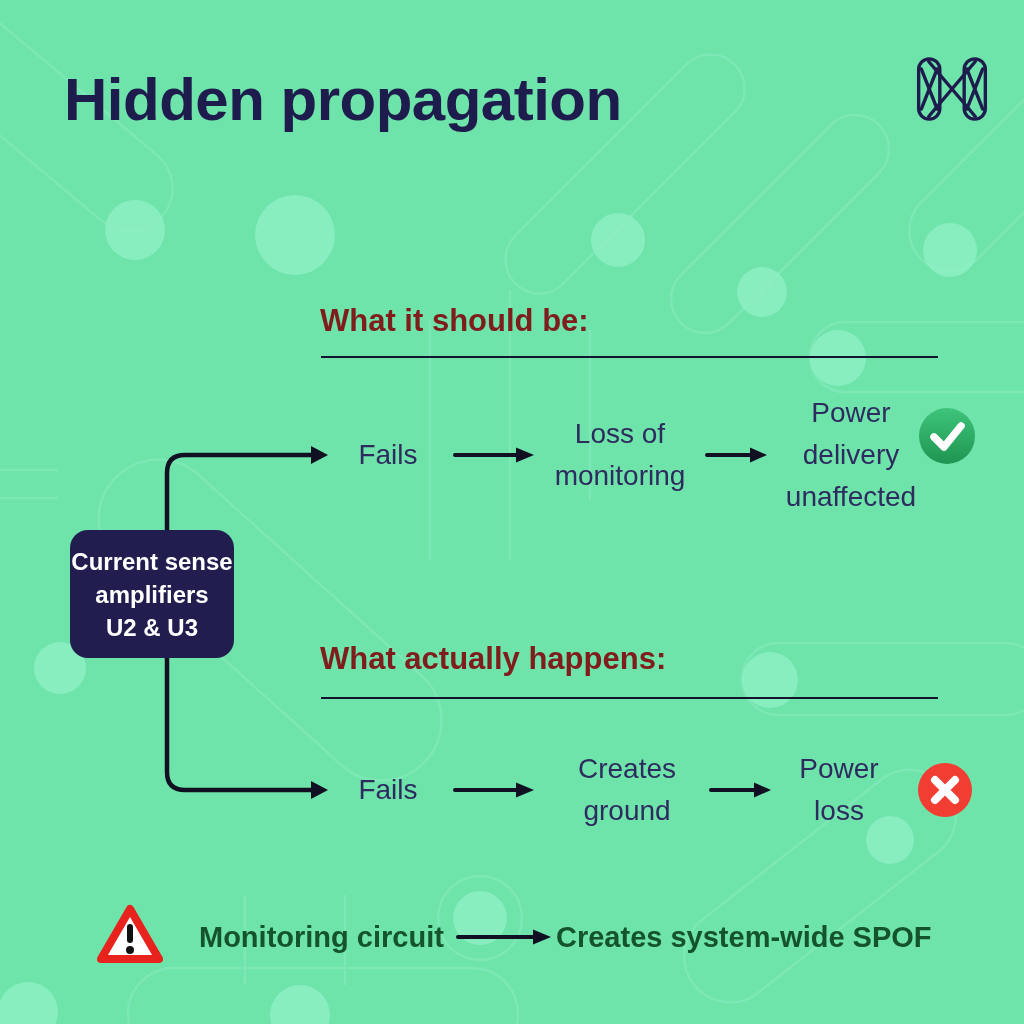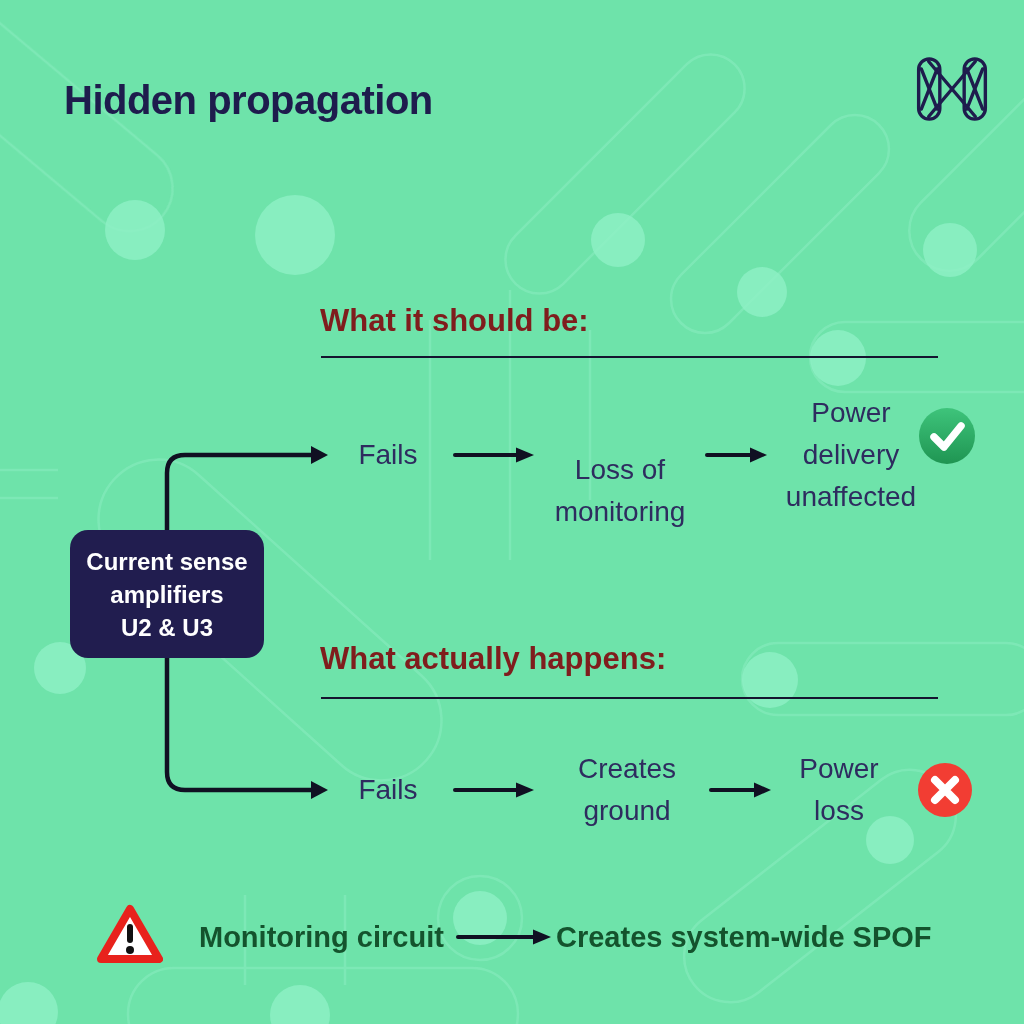--- a/index.html
+++ b/index.html
@@ -4,35 +4,35 @@
 <style>
   html,body{margin:0;padding:0;}
   body{font-family:"Liberation Sans", sans-serif; background:#555;}
   .canvas{
     position:relative; width:1024px; height:1024px; overflow:hidden;
     background:#6EE3AA; color:#1E1C4D;
   }
   .pattern{position:absolute; inset:0; z-index:0;}
   .abs{position:absolute;}
   .title{
-    left:64px; top:58px; font-size:40px; font-weight:700; letter-spacing:-0.5px;
+    left:64px; top:58px; font-size:60px; font-weight:700; letter-spacing:-0.5px;
     line-height:84px; color:#1E1C4D; z-index:3;
   }
   .logo{left:916px; top:56px; z-index:3;}
   .section-heading{
     font-size:31px; font-weight:700; color:#7f1d1d; z-index:3; white-space:nowrap;
   }
   .rule{height:2px; background:#15142F; z-index:3;}
   .flow-text{
     font-size:28px; font-weight:400; color:#2E2C5F; text-align:center;
     white-space:pre-line; line-height:42px; z-index:3;
   }
   .one-line{line-height:34px;}
   .node-box{
-    left:70px; top:530px; width:194px; height:128px; background:#211D4F;
+    left:70px; top:530px; width:164px; height:128px; background:#211D4F;
     border-radius:18px; display:flex; align-items:center; justify-content:center;
     text-align:center; color:#FFFFFF; font-size:24px; font-weight:700;
     line-height:33px; white-space:pre-line; z-index:2;
   }
   .connector{left:148px; top:438px; z-index:1;}
   .arrow{z-index:3;}
   .badge{z-index:3;}
   .footer-label,.footer-result{
     font-size:29px; font-weight:700; color:#14532d; white-space:nowrap; z-index:3;
   }
@@ -106,21 +106,21 @@
 
   <div class="abs node-box">Current sense
 amplifiers
 U2 &amp; U3</div>
 
   <div class="abs flow-text one-line" style="left:348px; top:438px; width:80px;">Fails</div>
   <svg class="abs arrow" style="left:452px; top:445px;" width="86" height="20" viewBox="0 0 86 20">
     <line x1="3" y1="10" x2="64" y2="10" stroke="#101022" stroke-width="4" stroke-linecap="round"></line>
     <polygon points="64,2.5 82,10 64,17.5" fill="#101022"></polygon>
   </svg>
-  <div class="abs flow-text" style="left:540px; top:413px; width:160px;margin-top:36px;">Loss of
+  <div class="abs flow-text" style="left:540px; top:413px; width:160px;">Loss of
 monitoring</div>
   <svg class="abs arrow" style="left:704px; top:445px;" width="66" height="20" viewBox="0 0 66 20">
     <line x1="3" y1="10" x2="46" y2="10" stroke="#101022" stroke-width="4" stroke-linecap="round"></line>
     <polygon points="46,2.5 63,10 46,17.5" fill="#101022"></polygon>
   </svg>
   <div class="abs flow-text" style="left:776px; top:392px; width:150px;">Power
 delivery
 unaffected</div>
   <svg class="abs badge" style="left:918px; top:407px;" width="58" height="58" viewBox="0 0 58 58">
     <defs>

